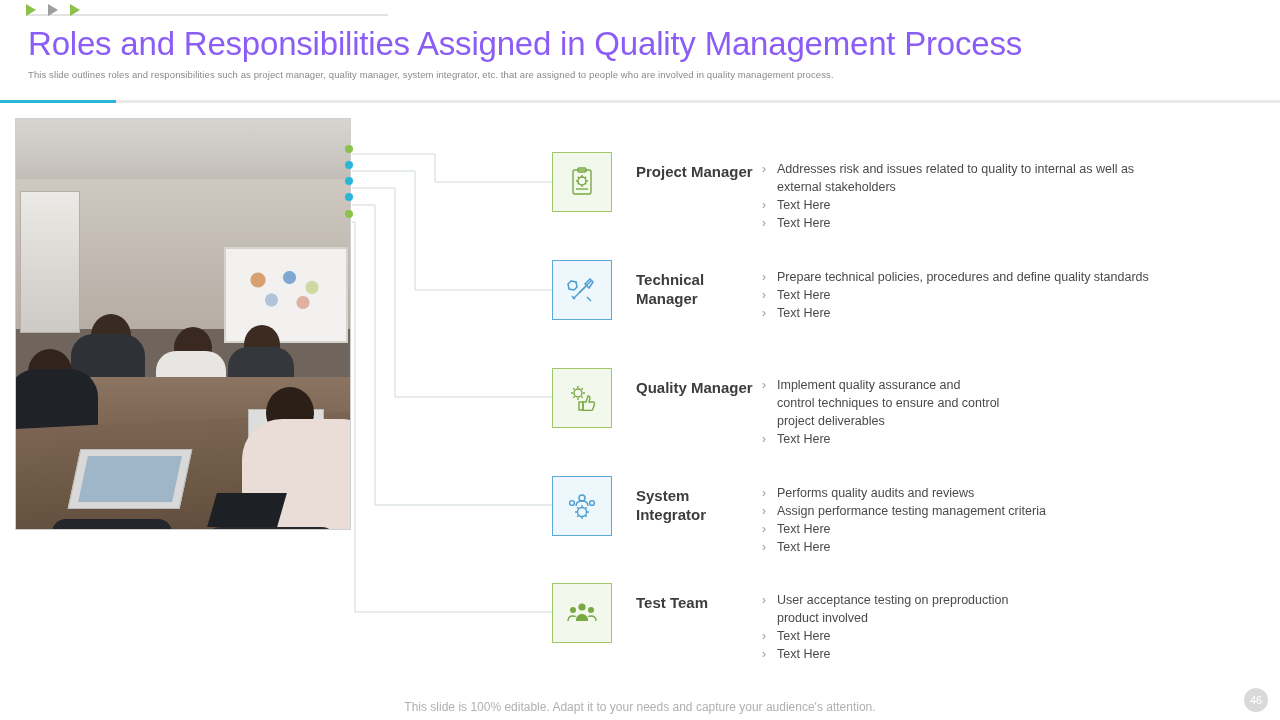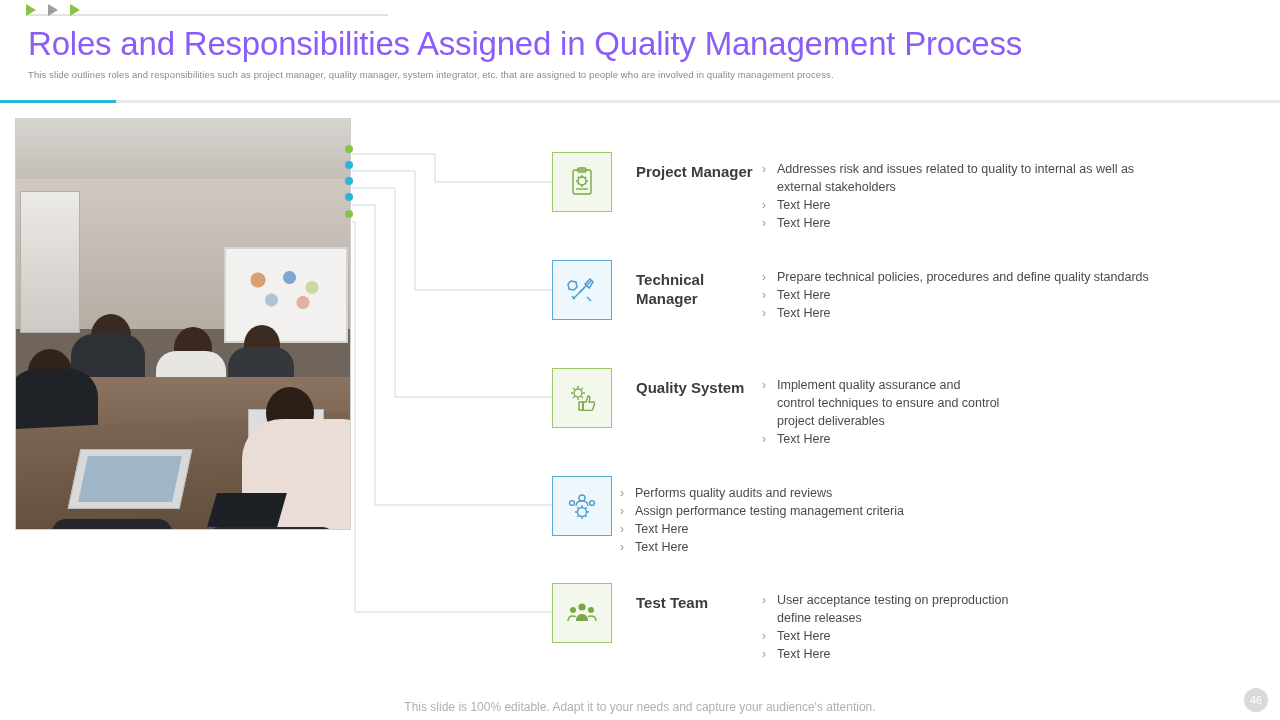--- a/index.html
+++ b/index.html
@@ -323,40 +323,42 @@
 <div class="row" style="top:368px;">
   <div class="icon-box">
     <svg width="32" height="32" viewBox="0 0 32 32" fill="none" stroke="#7aa845" stroke-width="1.4">
       <circle cx="12" cy="11" r="4"></circle>
       <path d="M12 4v2M12 16v2M5 11h2M17 11h2M7.2 6.2l1.4 1.4M15.4 14.4l1.4 1.4M16.8 6.2l-1.4 1.4M8.6 14.4l-1.4 1.4"></path>
       <path d="M17 28v-8h3l2-6c1.6 0 2.2 1.2 1.8 2.6L23 20h4a1.6 1.6 0 011.5 2l-1.6 5a2 2 0 01-1.9 1.4H17z"></path>
       <rect x="13" y="20" width="4" height="8"></rect>
     </svg>
   </div>
   <div class="role-label">Quality
-System</div>
+Manager</div>
   <div class="bullets">
     <div class="bullet"><span class="chev">›</span><span>Implement quality assurance and
 control techniques to ensure and control
 project deliverables</span></div>
     <div class="bullet"><span class="chev">›</span><span>Text Here</span></div>
   </div>
 </div>
 
 <div class="row" style="top:476px;">
   <div class="icon-box blue">
     <svg width="32" height="32" viewBox="0 0 32 32" fill="none" stroke="#4c9dd0" stroke-width="1.4">
       <circle cx="16" cy="8" r="3"></circle>
       <path d="M10 16c0-3.3 2.7-5 6-5s6 1.7 6 5"></path>
       <circle cx="16" cy="22" r="4.5"></circle>
       <path d="M16 15v2M16 27v2M9 22h2M21 22h2M11.2 17.2l1.4 1.4M19.4 25.4l1.4 1.4M20.8 17.2l-1.4 1.4M12.6 25.4l-1.4 1.4"></path>
       <circle cx="6" cy="13" r="2.4"></circle>
       <circle cx="26" cy="13" r="2.4"></circle>
     </svg>
   </div>
+  <div class="role-label">System
+Integrator</div>
   <div class="bullets">
     <div class="bullet"><span class="chev">›</span><span>Performs quality audits and reviews</span></div>
     <div class="bullet"><span class="chev">›</span><span>Assign performance testing management criteria</span></div>
     <div class="bullet"><span class="chev">›</span><span>Text Here</span></div>
     <div class="bullet"><span class="chev">›</span><span>Text Here</span></div>
   </div>
 </div>
 
 <div class="row" style="top:583px;">
   <div class="icon-box">
@@ -366,20 +368,20 @@
       <circle cx="25" cy="13" r="3" fill="#7aa845" stroke="none"></circle>
       <path d="M10 23c0-3.6 2.7-6 6-6s6 2.4 6 6v1H10v-1z" fill="#7aa845" stroke="none"></path>
       <path d="M2 24c0-3 2-5 5-5 1 0 2 .2 2.7.6" fill="none"></path>
       <path d="M30 24c0-3-2-5-5-5-1 0-2 .2-2.7.6" fill="none"></path>
     </svg>
   </div>
   <div class="role-label">Test
 Team</div>
   <div class="bullets">
     <div class="bullet"><span class="chev">›</span><span>User acceptance testing on preproduction
-define releases</span></div>
+product involved</span></div>
     <div class="bullet"><span class="chev">›</span><span>Text Here</span></div>
     <div class="bullet"><span class="chev">›</span><span>Text Here</span></div>
   </div>
 </div>
 
 <div class="footer-note">This slide is 100% editable. Adapt it to your needs and capture your audience's attention.</div>
 <div class="page-badge">46</div>
 
 </body></html>

